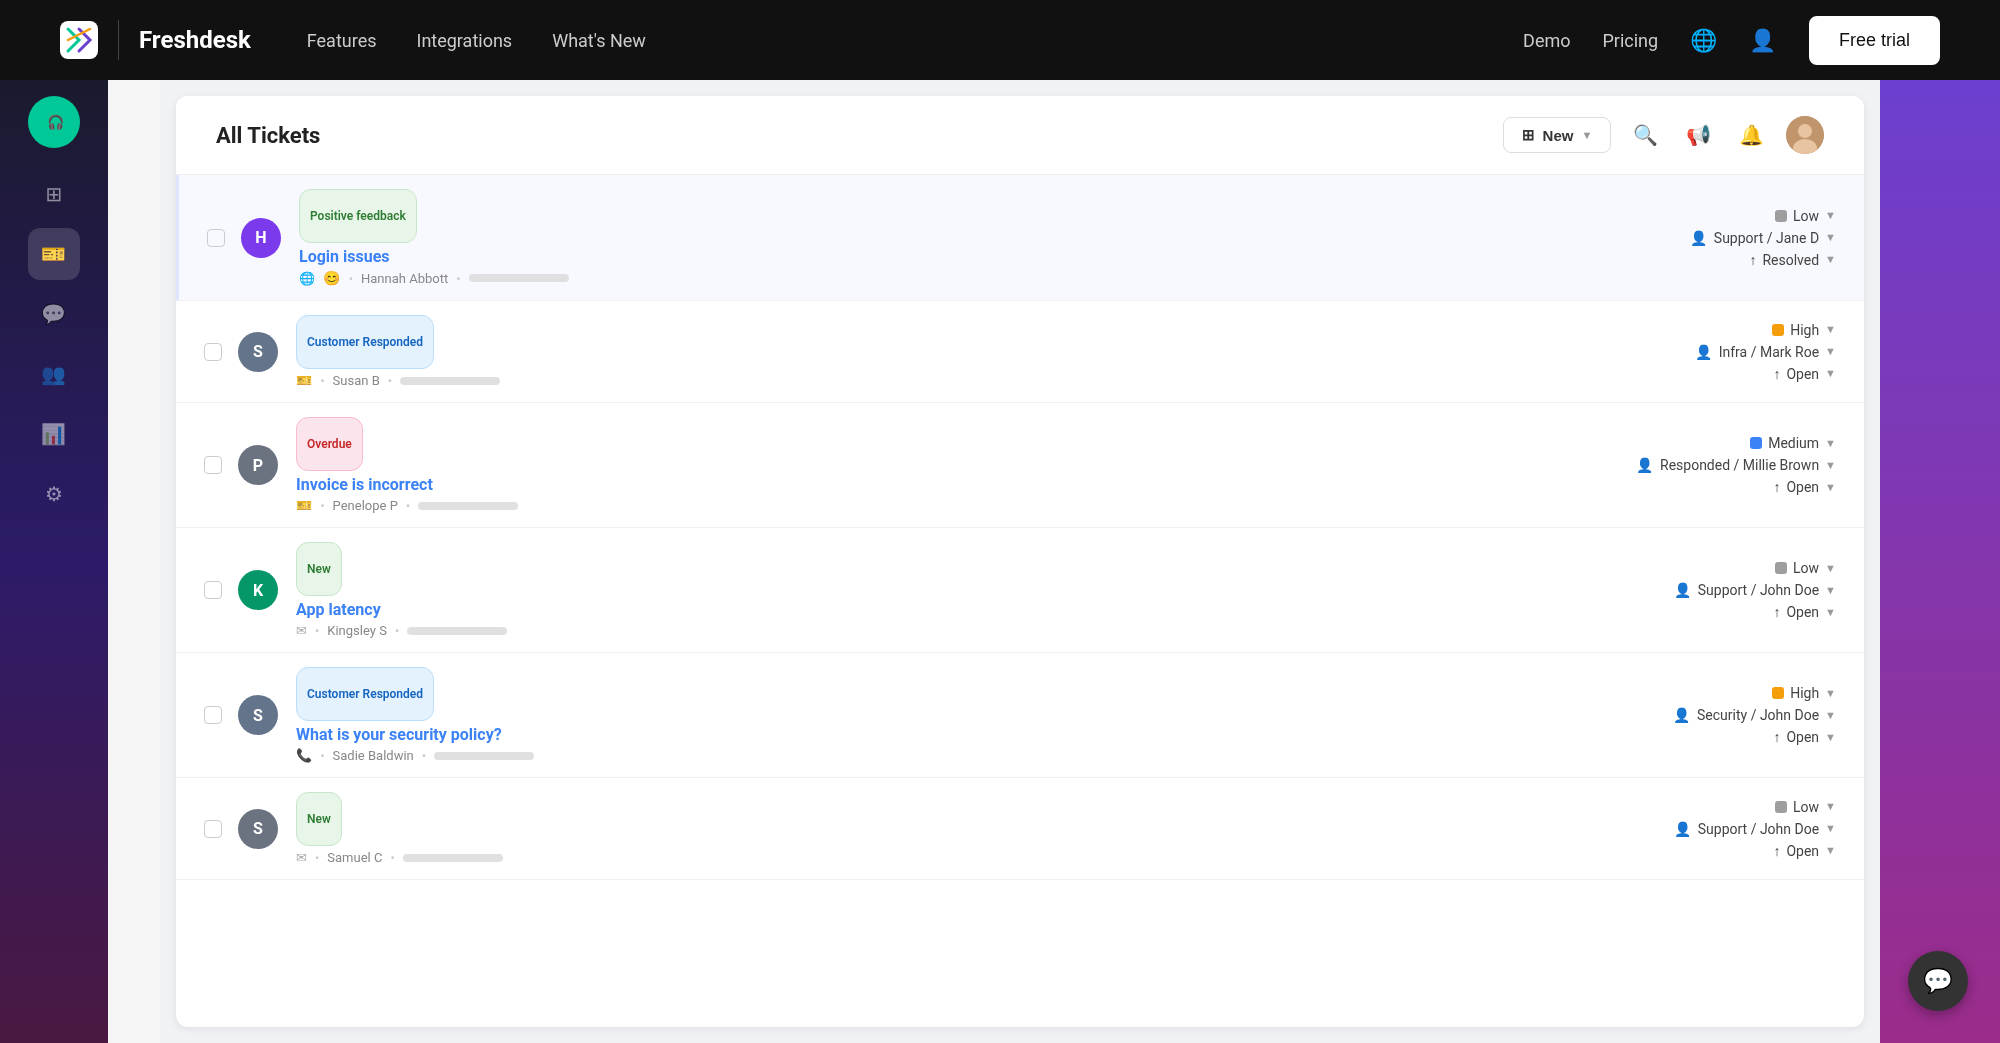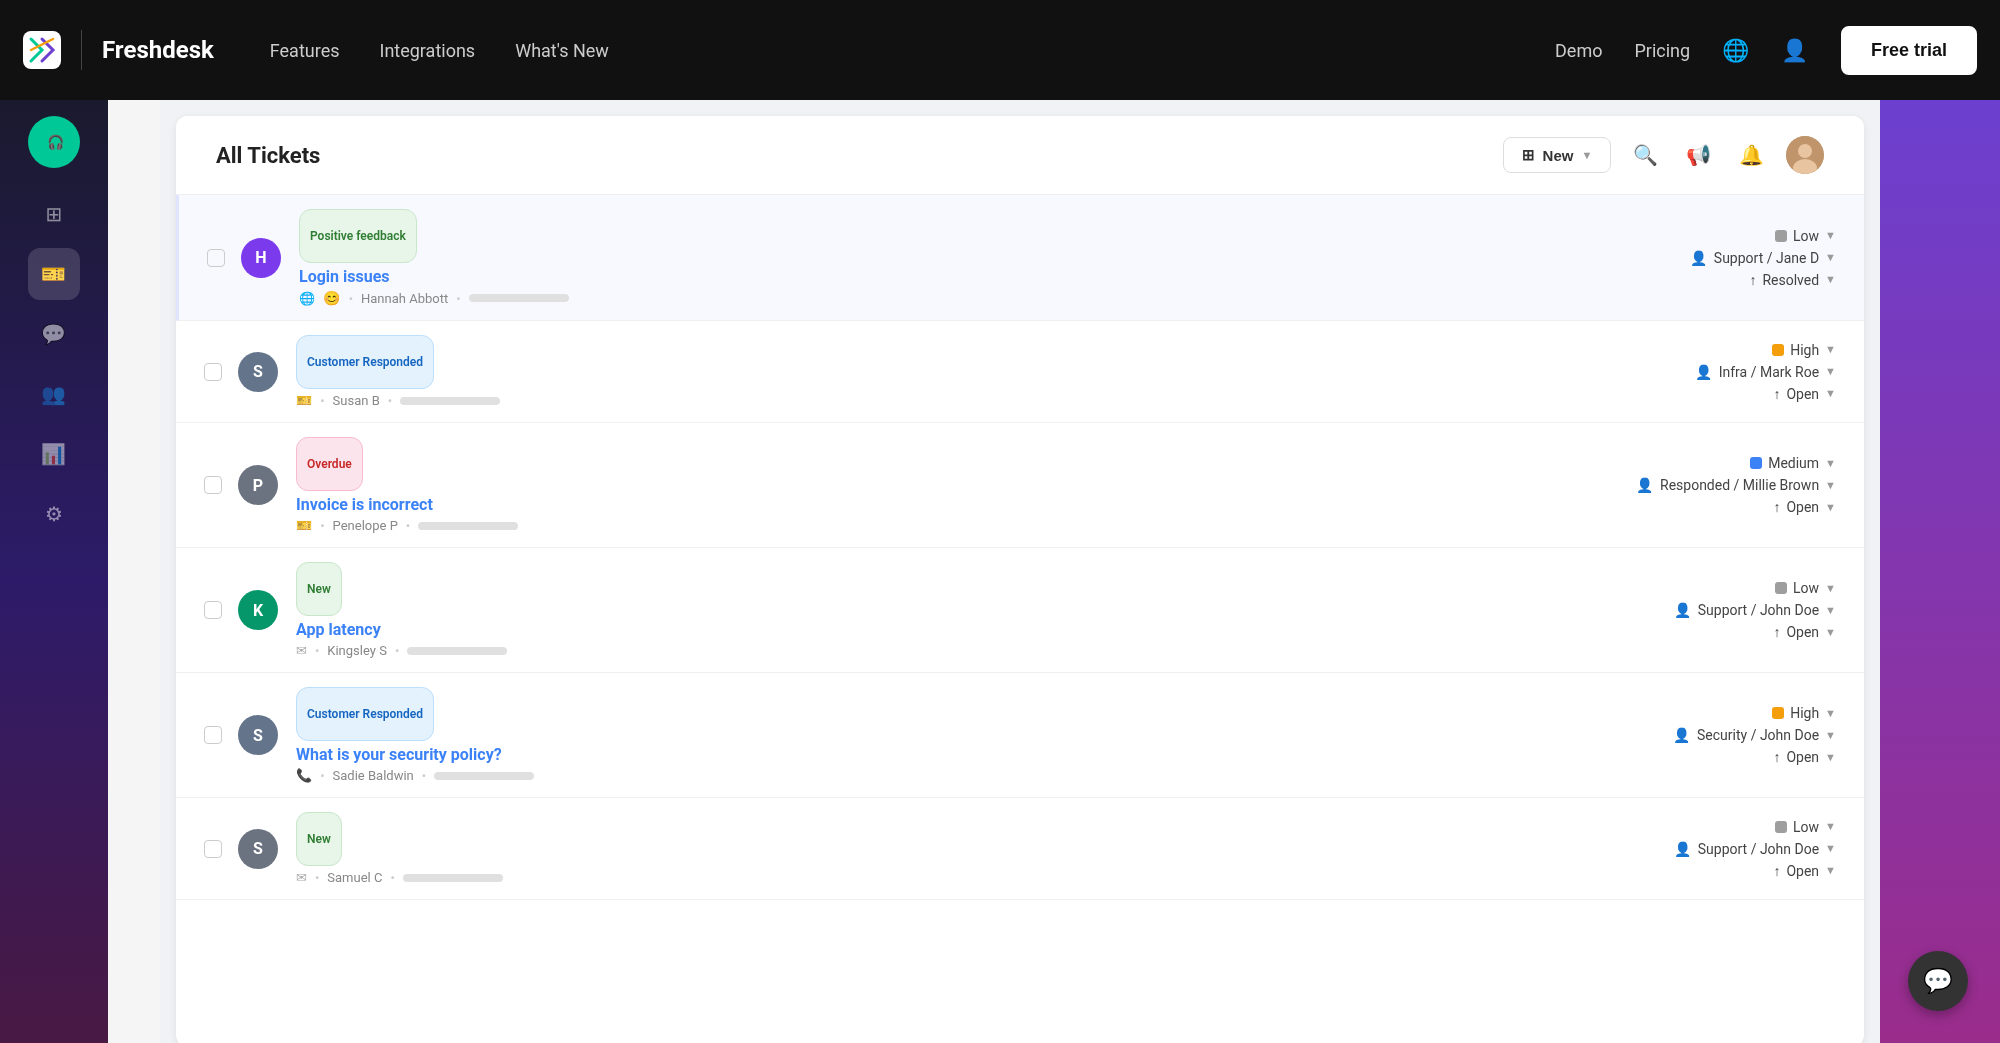--- a/index.html
+++ b/index.html
@@ -2,24 +2,24 @@
 <html><head>
   <meta charset="utf-8">
   <style>
     * { box-sizing: border-box; margin: 0; padding: 0; }
     body { font-family: -apple-system, BlinkMacSystemFont, 'Segoe UI', Roboto, sans-serif; background: #1a1a2e; width: 2000px; height: 1043px; overflow: hidden; }
 
     
     .top-nav {
       background: #111;
       color: #fff;
-      height: 100px;
-      display: flex;
-      align-items: center;
-      padding: 0 23px;
+      height: 80px;
+      display: flex;
+      align-items: center;
+      padding: 0 60px;
       gap: 40px;
       position: relative;
       z-index: 100;
     }
     .nav-brand {
       display: flex;
       align-items: center;
       gap: 12px;
       margin-right: 16px;
     }
@@ -64,21 +64,21 @@
       font-size: 22px;
       cursor: pointer;
     }
     .free-trial-btn {
       background: #fff;
       color: #111;
       border: 2px solid #fff;
       border-radius: 8px;
       padding: 12px 28px;
       font-size: 18px;
-      font-weight: 700;
+      font-weight: 400;
       cursor: pointer;
     }
 
     
     .main-layout {
       display: flex;
       height: calc(1043px - 80px);
     }
 
     

